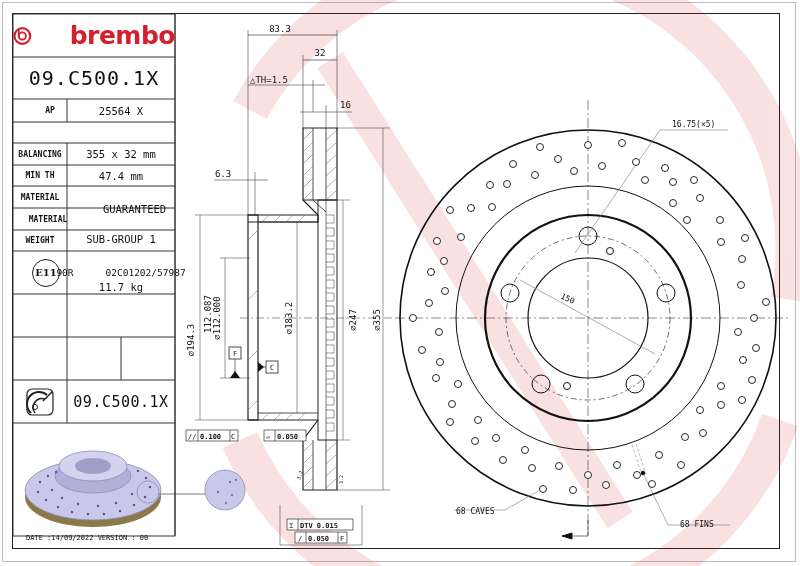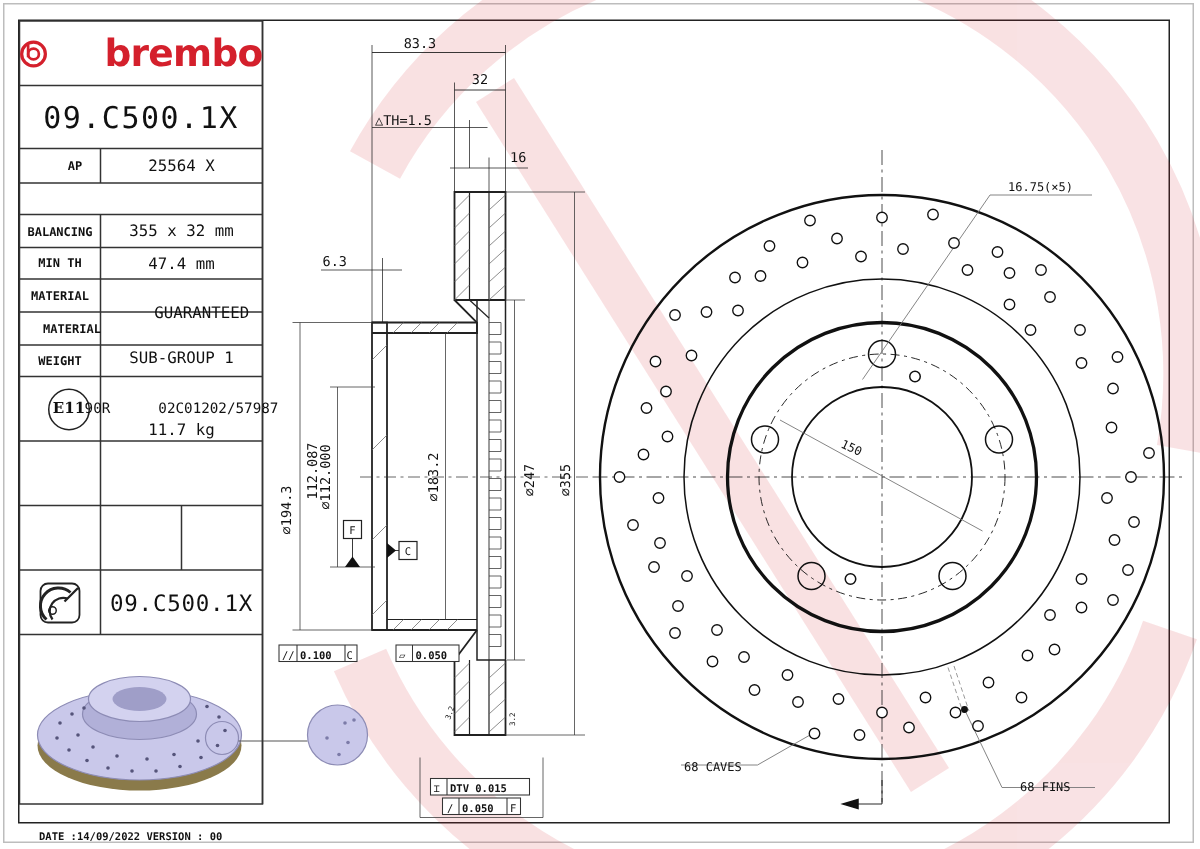--- a/index.html
+++ b/index.html
@@ -14,21 +14,21 @@
   .info-table { position: absolute; left: 13px; top: 14px; width: 162px; }
   .cell { position: absolute; box-sizing: border-box; display: flex; align-items: center;
           justify-content: center; text-align: right; gap: 32px; }
   .logo { left: 0; top: 0; width: 162px; height: 43px; }
   .logo-text { font-family: "DejaVu Sans", "Liberation Sans", sans-serif; font-weight: bold;
                color: #d4202c; font-size: 25px; letter-spacing: -0.5px; margin-left: 6px; }
   .code-big { font-family: "DejaVu Sans Mono", monospace; font-size: 20px; letter-spacing: 1px; }
   .lbl { font-size: 8px; font-weight: bold; }
   .val { font-size: 10.5px; }
   .dim-text { font-family: "DejaVu Sans Mono", monospace; font-size: 9px; fill: #111; }
-  .footer { position: absolute; left: 26px; top: 554px; font-size: 7px; font-weight: bold; }
+  .footer { position: absolute; left: 26px; top: 534px; font-size: 7px; font-weight: normal; }
   .e11 { width: 26px; height: 26px; border: 1.5px solid #222; border-radius: 50%;
          font-family: "DejaVu Serif", "Liberation Serif", serif; font-weight: bold; font-size: 10px;
          display: flex; align-items: center; justify-content: center; }
 </style>
 </head>
 <body>
 
 <div class="sheet">
   <div class="outer-frame"></div>
   <div class="inner-frame"></div>

